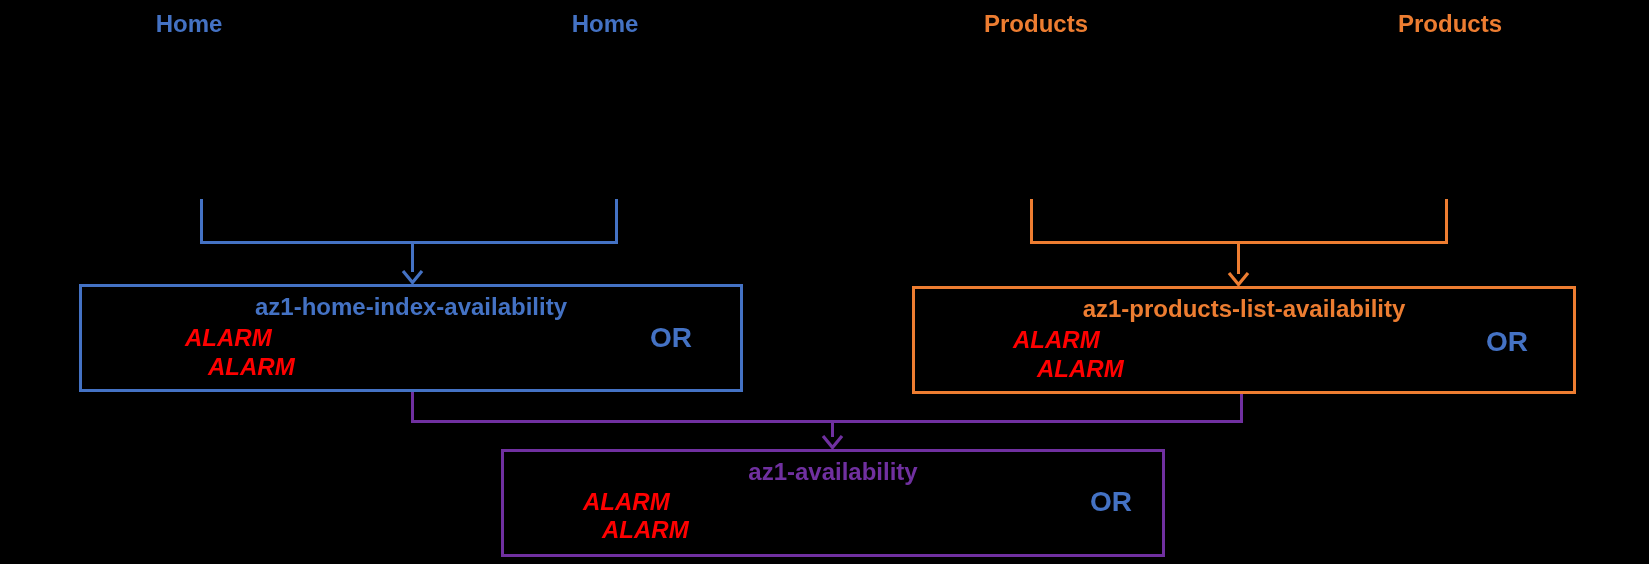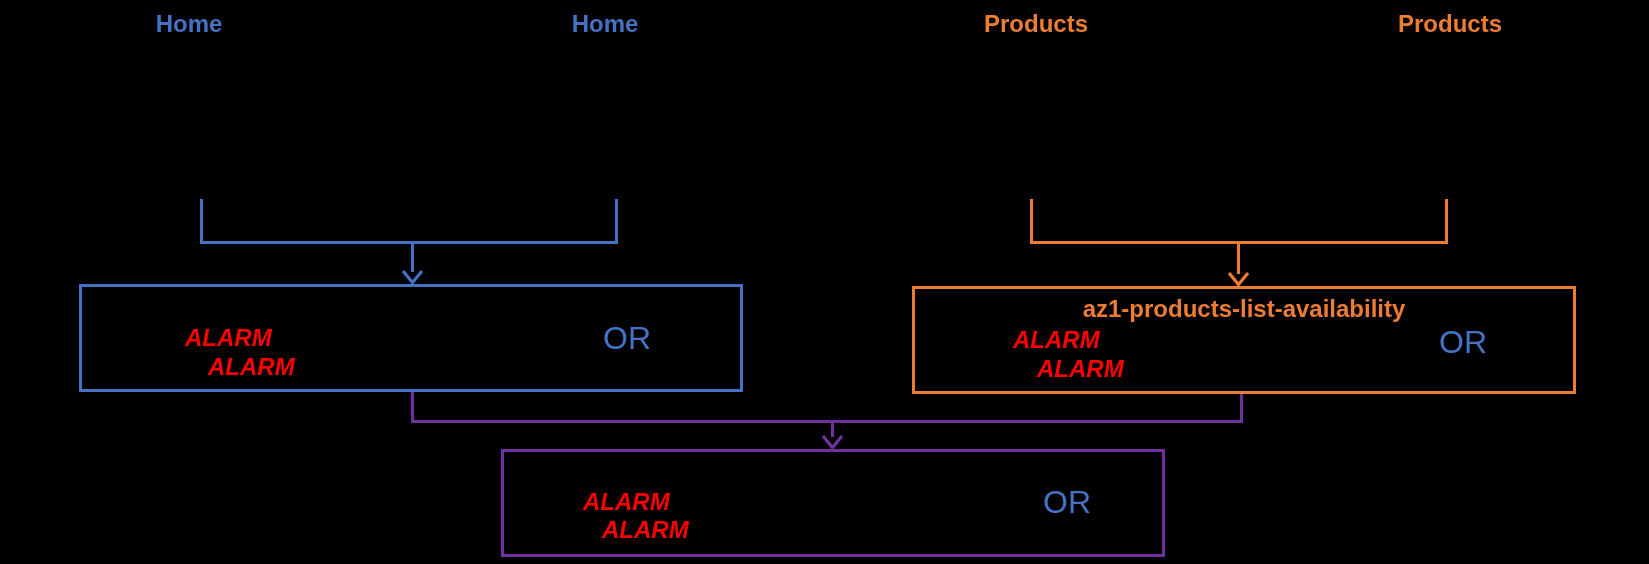--- a/index.html
+++ b/index.html
@@ -61,25 +61,26 @@
     position: absolute;
     font-weight: 700;
     font-size: 24px;
     line-height: 28px;
     color: var(--color-red);
     white-space: nowrap;
     font-style: italic;
   }
   .or-op {
     position: absolute;
-    font-weight: 400;
-    font-size: 32px;
+    font-weight: 700;
+    font-size: 28px;
     line-height: 28px;
     color: var(--color-blue);
     transform: translateX(-50%);
+    margin-left: 44px;
   }
 </style>
 </head>
 <body>
 
 <div class="canvas">
 
   <div class="txt c-blue center-x" style="left:189px; top:10px;">Home</div>
   <div class="txt c-blue center-x" style="left:605px; top:10px;">Home</div>
   <div class="txt c-orange center-x" style="left:1036px; top:10px;">Products</div>
@@ -95,20 +96,21 @@
 
   <div class="vline bg-orange" style="left:1030px; top:199px; height:45px;"></div>
   <div class="vline bg-orange" style="left:1445px; top:199px; height:45px;"></div>
   <div class="hline bg-orange" style="left:1030px; top:241px; width:418px;"></div>
   <div class="vline bg-orange" style="left:1237px; top:244px; height:30px;"></div>
   <svg class="arrowhead c-orange" style="left:1227px; top:272px;" width="23" height="14" viewBox="0 0 23 14">
     <path d="M2 1 L11.5 12.5 L21 1" fill="none" stroke="currentColor" stroke-width="3.2"></path>
   </svg>
 
   <div class="alarm-box border-blue" style="left:79px; top:284px;">
+    <div class="box-title c-blue">az1-home-index-availability</div>
     <div class="alarm-state" style="left:103px; top:37px;">ALARM</div>
     <div class="alarm-state" style="left:126px; top:66px;">ALARM</div>
     <div class="or-op" style="left:545px; top:37px;">OR</div>
   </div>
 
   <div class="alarm-box border-orange" style="left:912px; top:286px;padding-left:32px;">
     <div class="box-title c-orange">az1-products-list-availability</div>
     <div class="alarm-state" style="left:98px; top:37px;">ALARM</div>
     <div class="alarm-state" style="left:122px; top:66px;">ALARM</div>
     <div class="or-op" style="left:548px; top:39px;">OR</div>
@@ -116,18 +118,19 @@
 
   <div class="vline bg-purple" style="left:411px; top:392px; height:31px;"></div>
   <div class="vline bg-purple" style="left:1240px; top:394px; height:29px;"></div>
   <div class="hline bg-purple" style="left:411px; top:420px; width:832px;"></div>
   <div class="vline bg-purple" style="left:831px; top:423px; height:14px;"></div>
   <svg class="arrowhead c-purple" style="left:821px; top:435px;" width="23" height="14" viewBox="0 0 23 14">
     <path d="M2 1 L11.5 12.5 L21 1" fill="none" stroke="currentColor" stroke-width="3.2"></path>
   </svg>
 
   <div class="alarm-box border-purple" style="left:501px; top:449px;">
+    <div class="box-title c-purple">az1-availability</div>
     <div class="alarm-state" style="left:79px; top:36px;">ALARM</div>
     <div class="alarm-state" style="left:98px; top:64px;">ALARM</div>
     <div class="or-op" style="left:563px; top:36px;">OR</div>
   </div>
 
 </div>
 
 </body></html>

